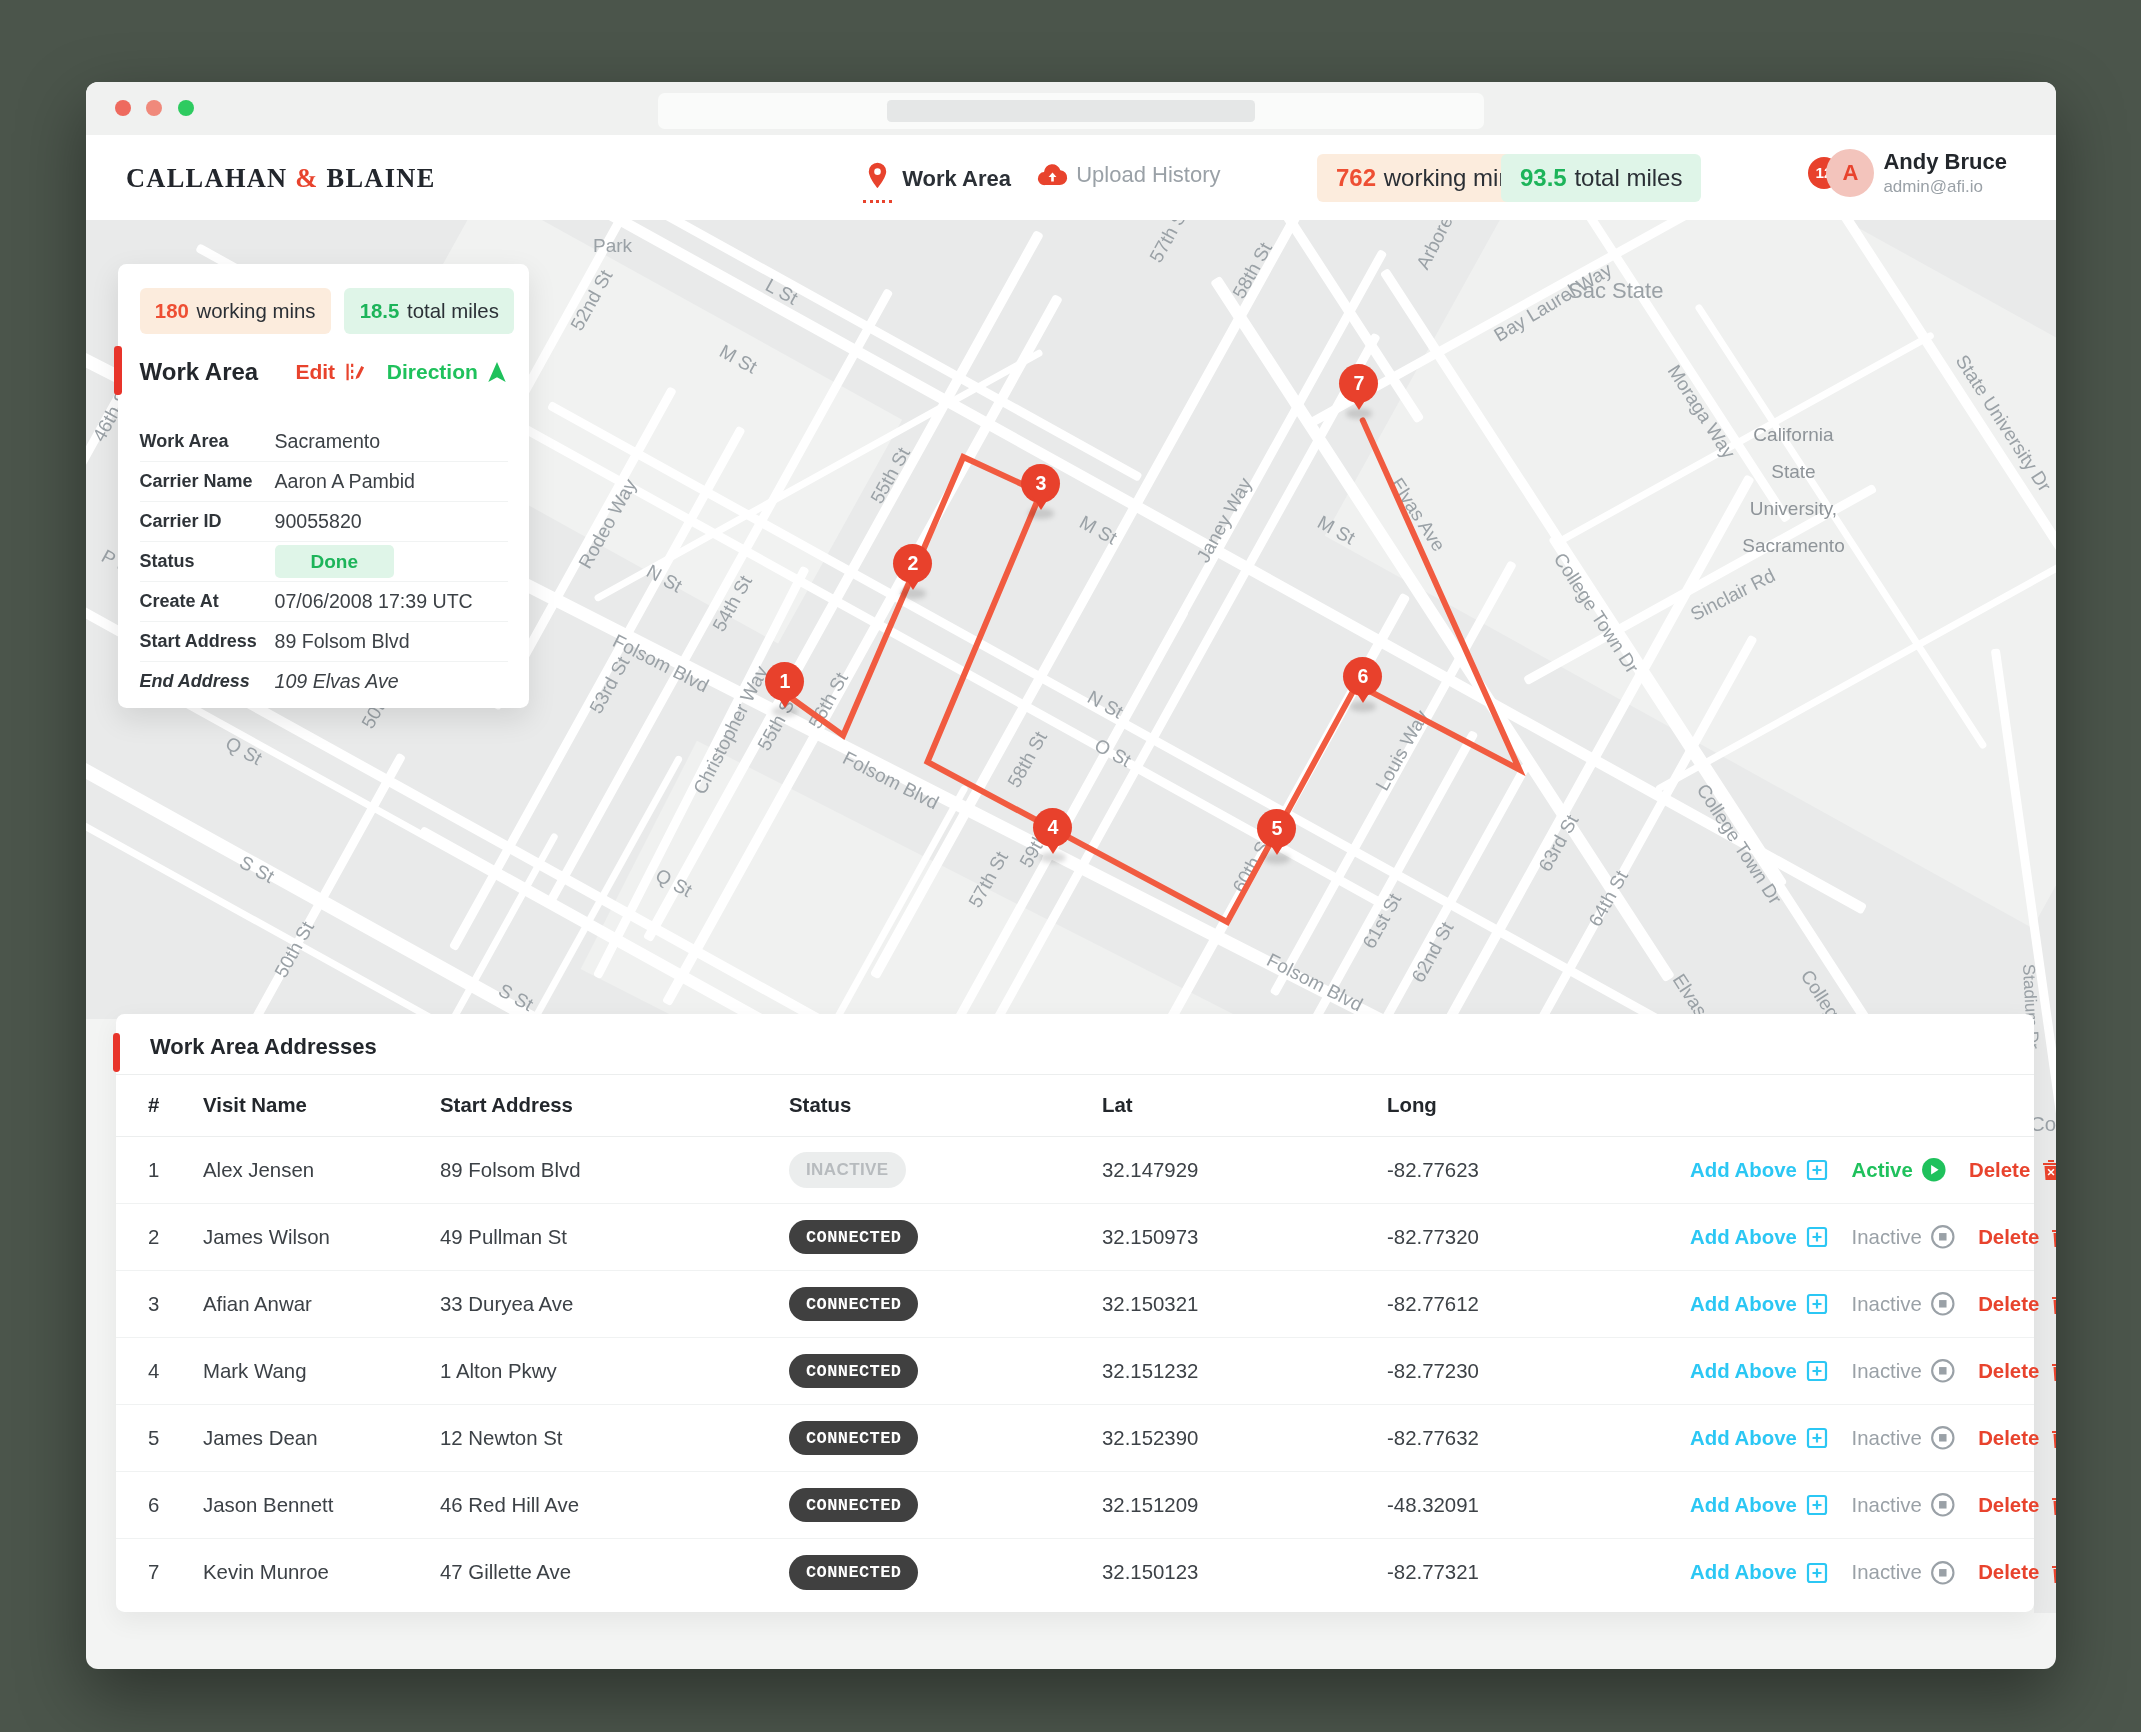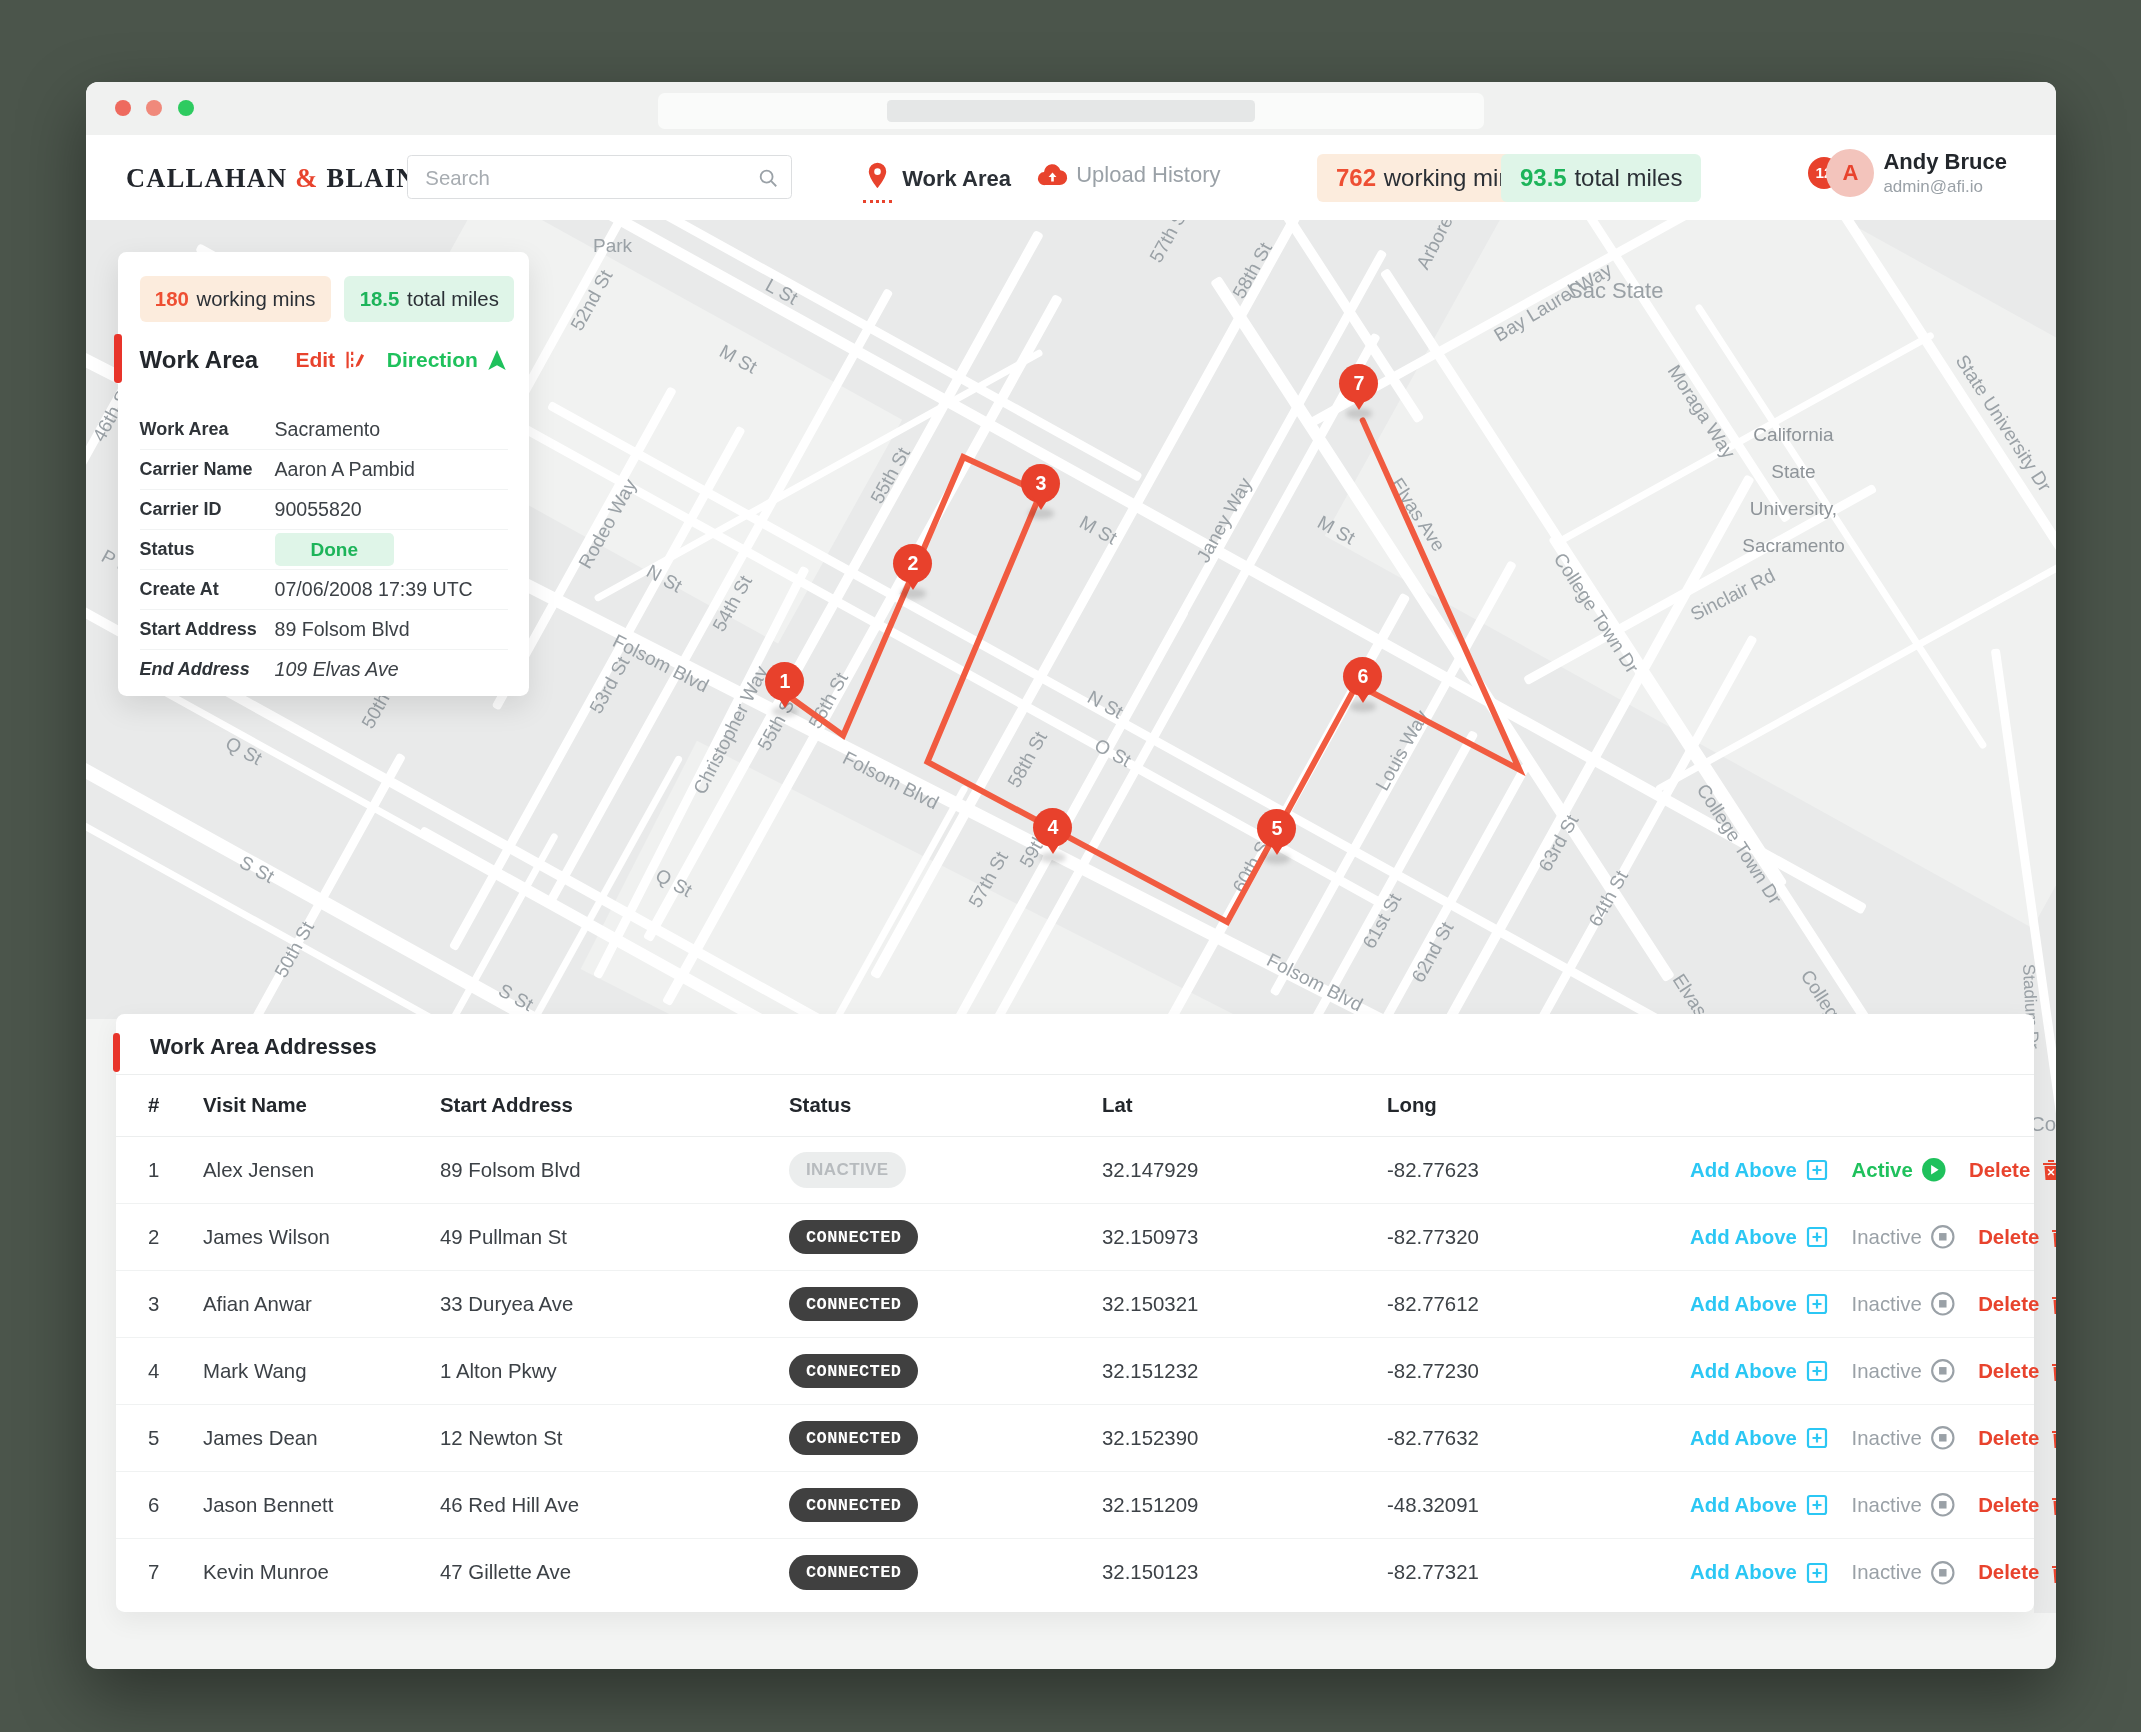--- a/index.html
+++ b/index.html
@@ -50,21 +50,21 @@
   .block{position:absolute;}
   .road{position:absolute;background:#ffffff;border-radius:3.4px;}
   .mlabel{position:absolute;color:#9aa1a6;white-space:nowrap;transform-origin:left center;}
   .citylabel{position:absolute;left:1597px;top:196px;width:221px;text-align:center;color:#8e9499;font-size:19px;line-height:37px;}
   .route-svg{position:absolute;left:0;top:0;z-index:5;pointer-events:none;}
   .pin{position:absolute;width:39px;height:39px;margin-left:-19.6px;margin-top:-19.6px;background:#e8412c;border-radius:50%;color:#fff;font-weight:700;font-size:19.6px;display:flex;align-items:center;justify-content:center;z-index:10;cursor:pointer;}
   .pin::after{content:"";position:absolute;top:32px;left:50%;transform:translateX(-50%);border:9.4px solid transparent;border-top:14.5px solid #e8412c;}
   .pin::before{content:"";position:absolute;top:44px;left:6.8px;width:25.6px;height:10.2px;background:rgba(0,0,0,.14);border-radius:50%;filter:blur(2.6px);}
   .map-grey{position:absolute;left:0;top:799px;width:1948px;height:594px;background:#f3f4f3;z-index:15;}
   
-  .card{position:absolute;left:31.5px;top:170px;width:411px;height:444px;background:#fff;border-radius:8.5px;box-shadow:0 10.2px 29px rgba(0,0,0,.10);z-index:40;}
+  .card{position:absolute;left:31.5px;top:182px;width:411px;height:444px;background:#fff;border-radius:8.5px;box-shadow:0 10.2px 29px rgba(0,0,0,.10);z-index:40;}
   .card-badges{position:absolute;left:22px;top:24px;display:flex;gap:13.6px;}
   .card-badges .metric{position:static;height:46px;font-size:20.4px;padding:0 15.3px;}
   .card-title-row{position:absolute;left:22px;top:94px;width:368px;display:flex;align-items:center;}
   .card-accent{position:absolute;left:-3.4px;top:82px;width:7.7px;height:49px;background:#e8342a;border-radius:3.4px;}
   .card-title{font-size:24px;font-weight:700;color:#23272c;flex:1;}
   .card-link{display:flex;align-items:center;gap:7.7px;font-size:21px;font-weight:700;cursor:pointer;}
   .link-edit{color:#e8432d;margin-right:22px;}
   .link-dir{color:#1fc15c;justify-content:space-between;}
   .card-rows{position:absolute;left:22px;top:158px;width:368px;}
   .crow{display:flex;align-items:center;height:39px;border-bottom:0.9px solid #f1f3f3;}
@@ -102,27 +102,20 @@
     <span class="dot" style="left: 60px; background: rgb(240, 137, 123);" id="dot1"></span>
     <span class="dot" style="left: 92px; background: rgb(46, 203, 96);" id="dot2"></span>
     <div class="tab">
       <div class="urlpill"></div>
     </div>
   </div>
 
   <div class="header">
     <div class="logo"><span>CALLAHAN</span> <span class="amp">&amp;</span> <span>BLAINE</span></div>
 
-    <div class="search">
-      <input type="text" placeholder="Search" style="">
-      <svg width="22" height="22" viewBox="0 0 24 24" fill="none" stroke="#9aa1a7" stroke-width="2">
-          <circle cx="10.5" cy="10.5" r="6.5"></circle>
-          <path d="m15.5 15.5 5.5 5.5"></path>
-        </svg>
-    </div>
 
     <div class="navitem nav-active" style="left:777px;">
       <span class="ic">
         <svg width="29" height="29" viewBox="0 0 24 24" fill="#e8432d">
             <path d="M12 1.5a7.2 7.2 0 0 0-7.2 7.2C4.8 13.9 12 22.5 12 22.5s7.2-8.6 7.2-13.8A7.2 7.2 0 0 0 12 1.5z"></path>
             <circle cx="12" cy="8.8" r="2.7" fill="#fff"></circle>
           </svg>
         <span class="pin-underline"></span>
       </span>
       <span>Work Area</span>

